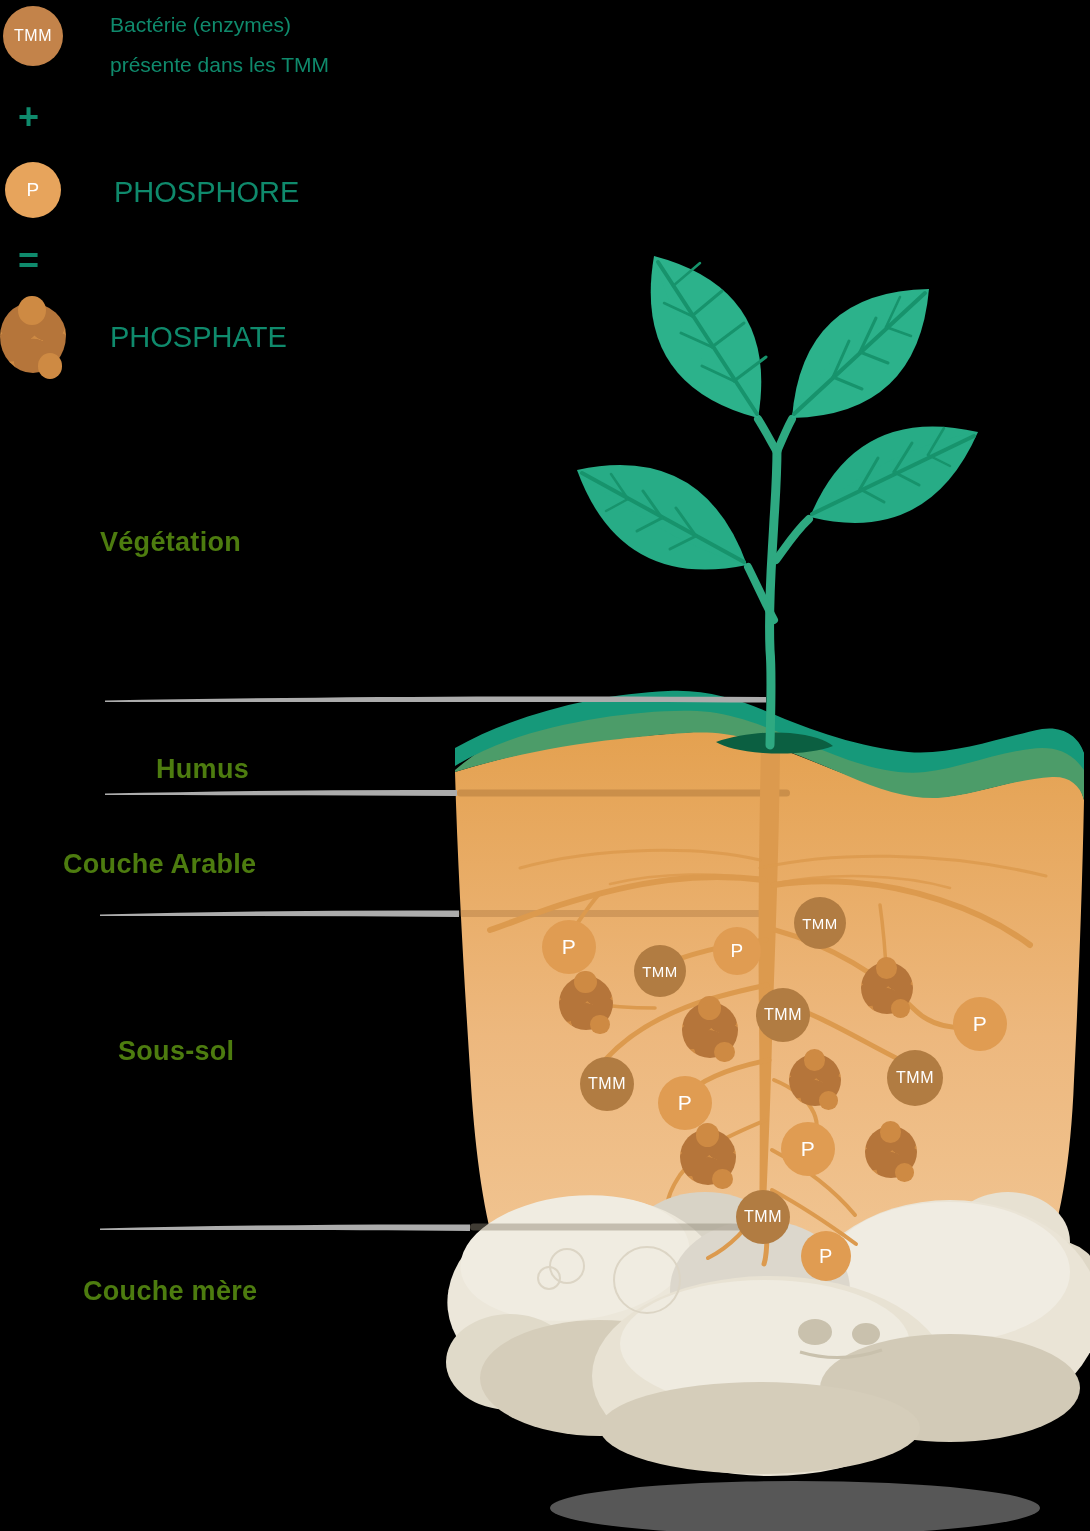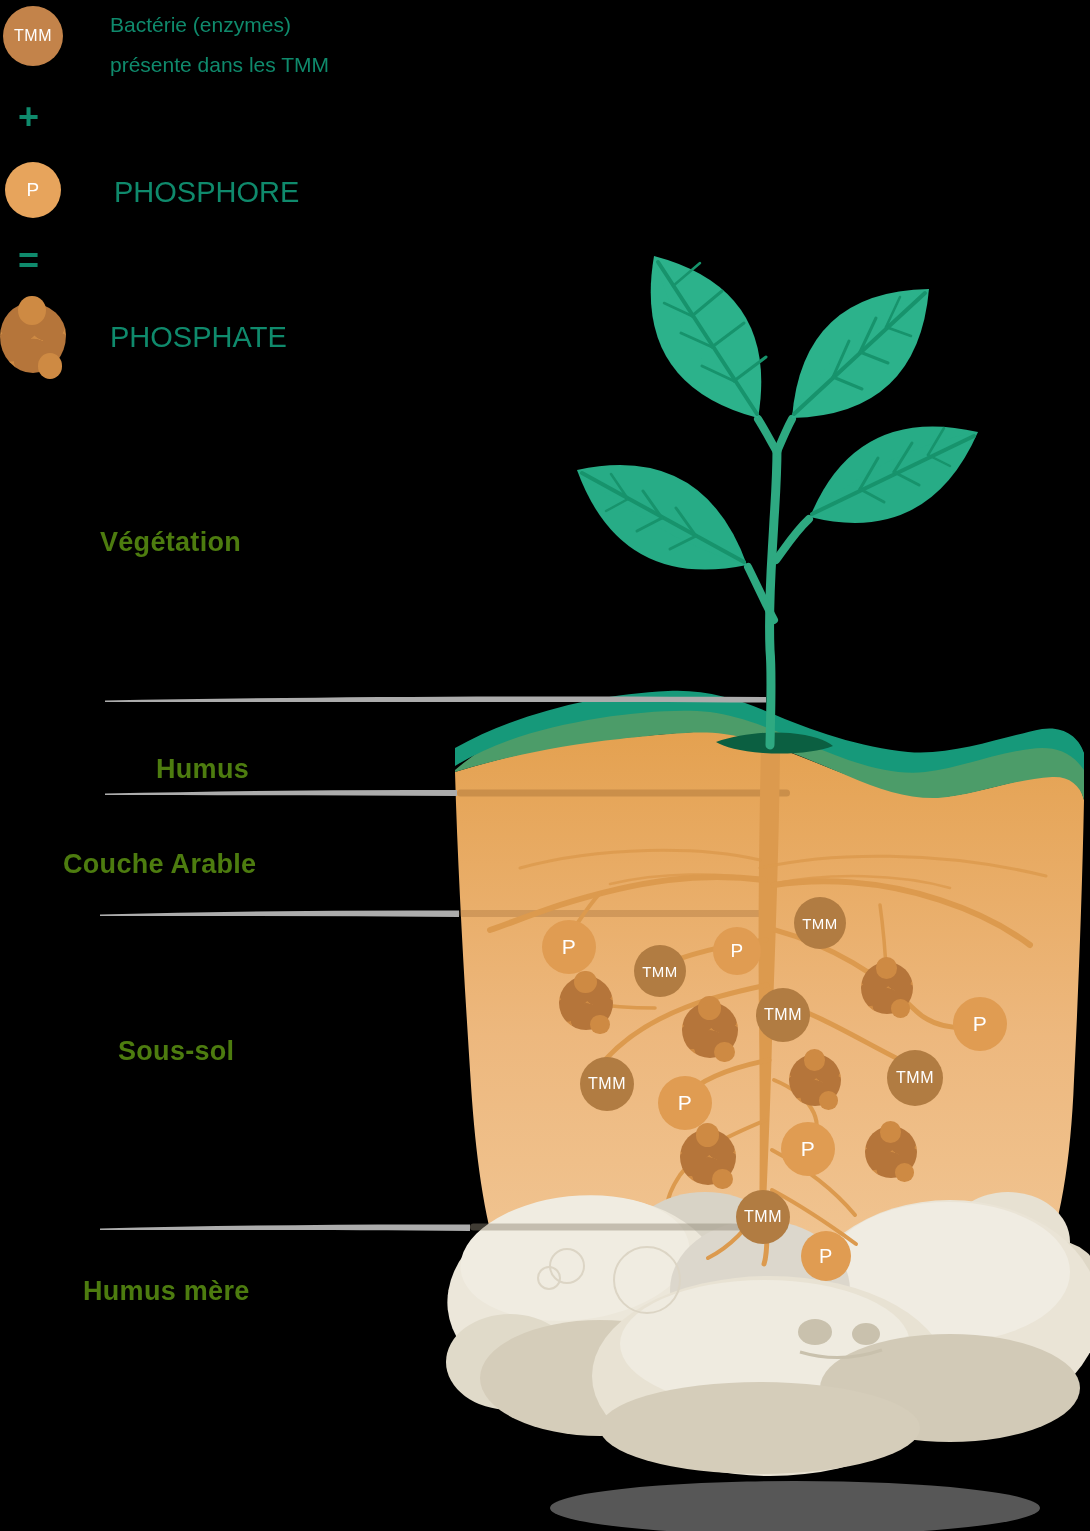--- a/index.html
+++ b/index.html
@@ -297,14 +297,14 @@
   </div>
   <div class="legend-item legend-text" id="legend-phosphore-text">PHOSPHORE</div>
   <div class="legend-item operator" id="legend-equals">=</div>
   <div class="legend-item cluster" id="legend-cluster-icon"></div>
   <div class="legend-item legend-text" id="legend-phosphate-text">PHOSPHATE</div>
 
   <div class="layer-label" id="label-vegetation">Végétation</div>
   <div class="layer-label" id="label-humus">Humus</div>
   <div class="layer-label" id="label-couche-arable">Couche Arable</div>
   <div class="layer-label" id="label-sous-sol">Sous-sol</div>
-  <div class="layer-label" id="label-roche-mere">Humus mère</div>
+  <div class="layer-label" id="label-roche-mere">Couche mère</div>
 </div>
 
 </body></html>

